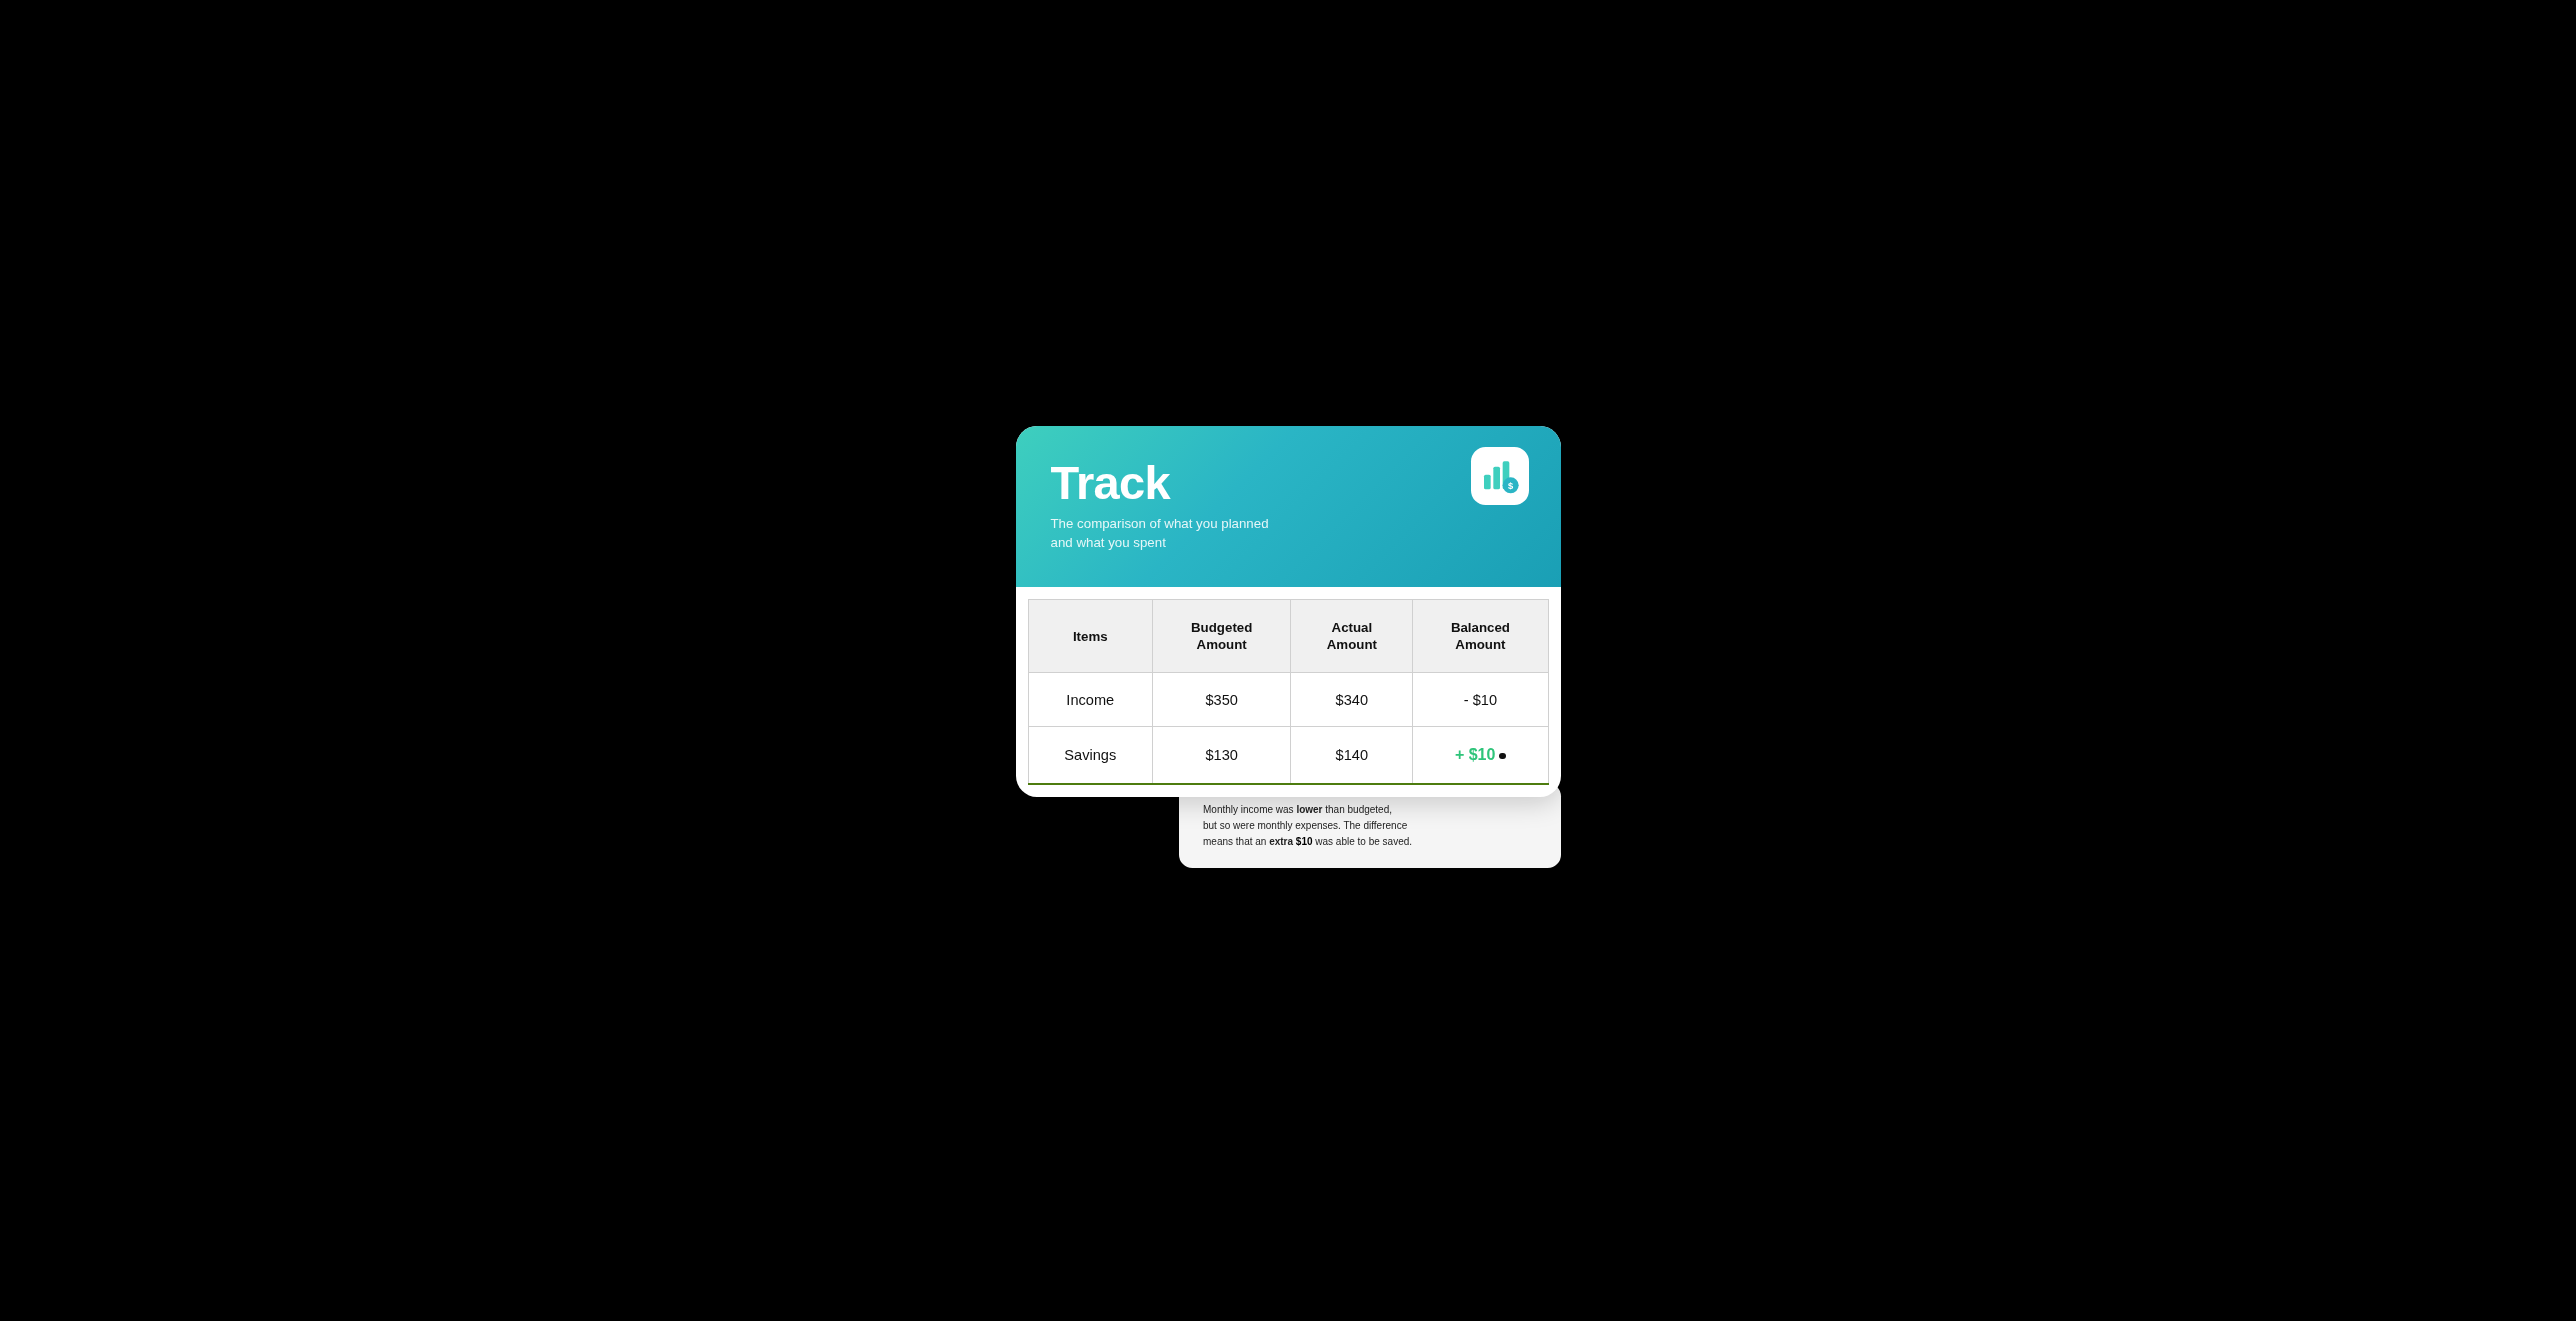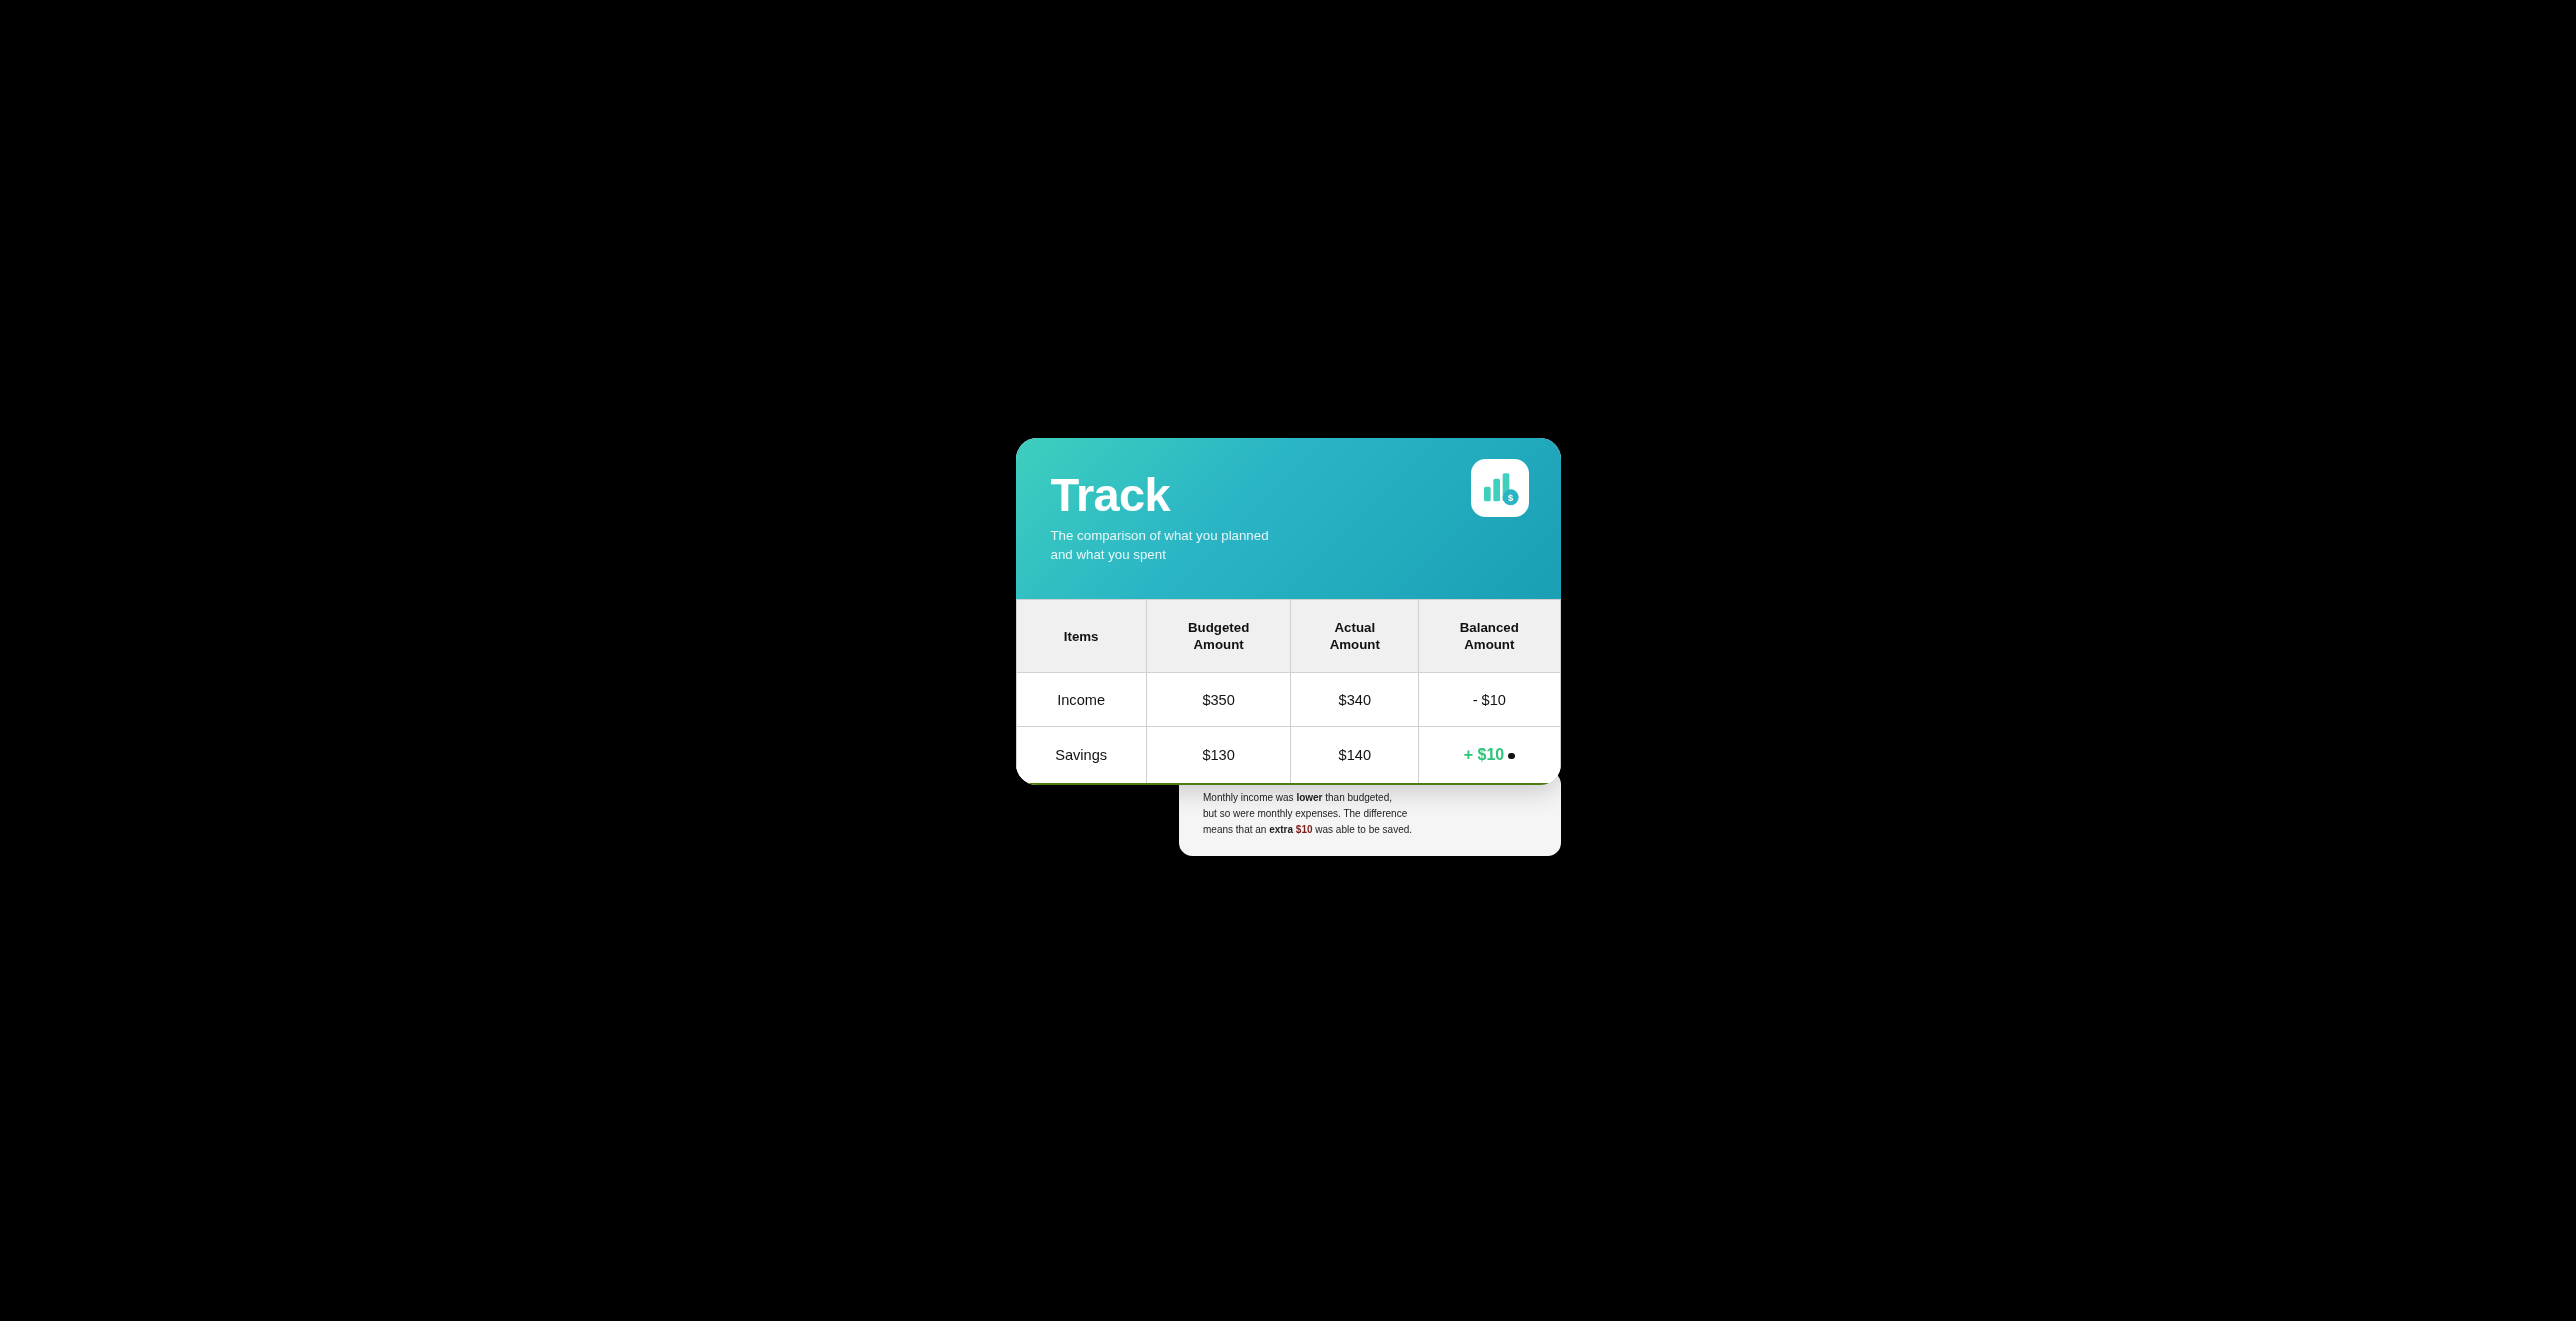--- a/index.html
+++ b/index.html
@@ -64,21 +64,21 @@
       justify-content: center;
     }
 
     .header-icon svg {
       width: 40px;
       height: 40px;
     }
 
     
     .table-container {
-      padding: 0;
+      padding: 12px;
     }
 
     table {
       width: 100%;
       border-collapse: collapse;
     }
 
     thead tr th {
       background: #f0f0f0;
       padding: 18.6px 16px;
@@ -142,21 +142,21 @@
       font-size: 10px;
       color: #222;
       line-height: 1.6;
     }
 
     .tooltip-card .bold {
       font-weight: 700;
     }
 
     .tooltip-card .green {
-      color: #7f1d1d;
+      color: #000000;
       font-weight: 700;
     }
 
     
     .connector {
       position: relative;
     }
 
     .connector::after {
       content: '';

